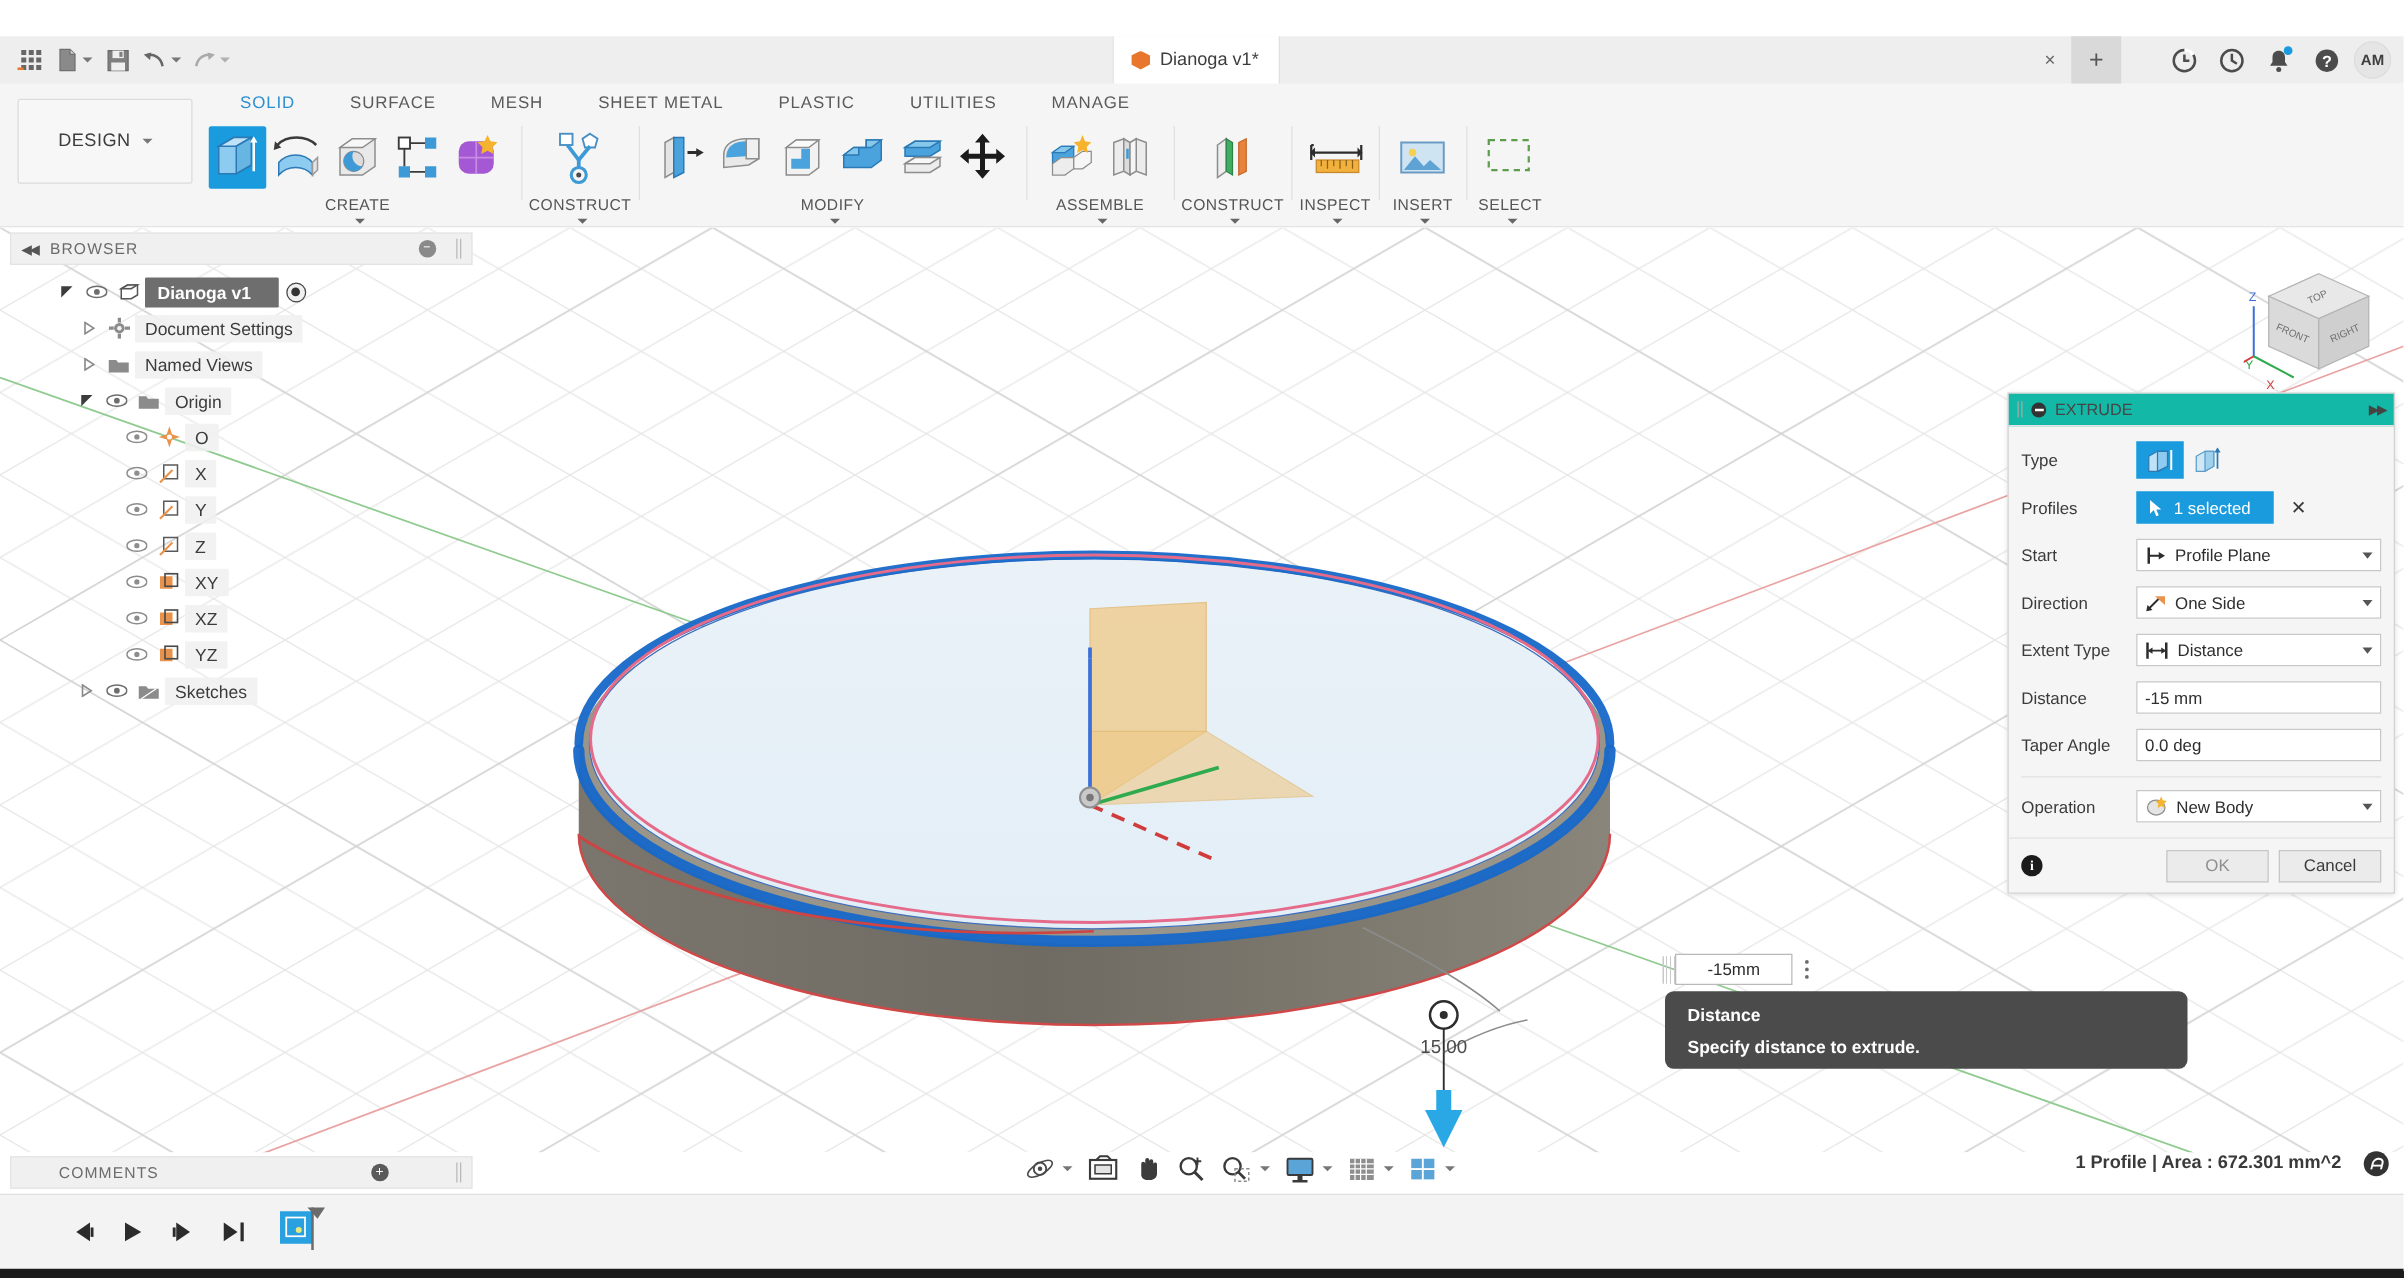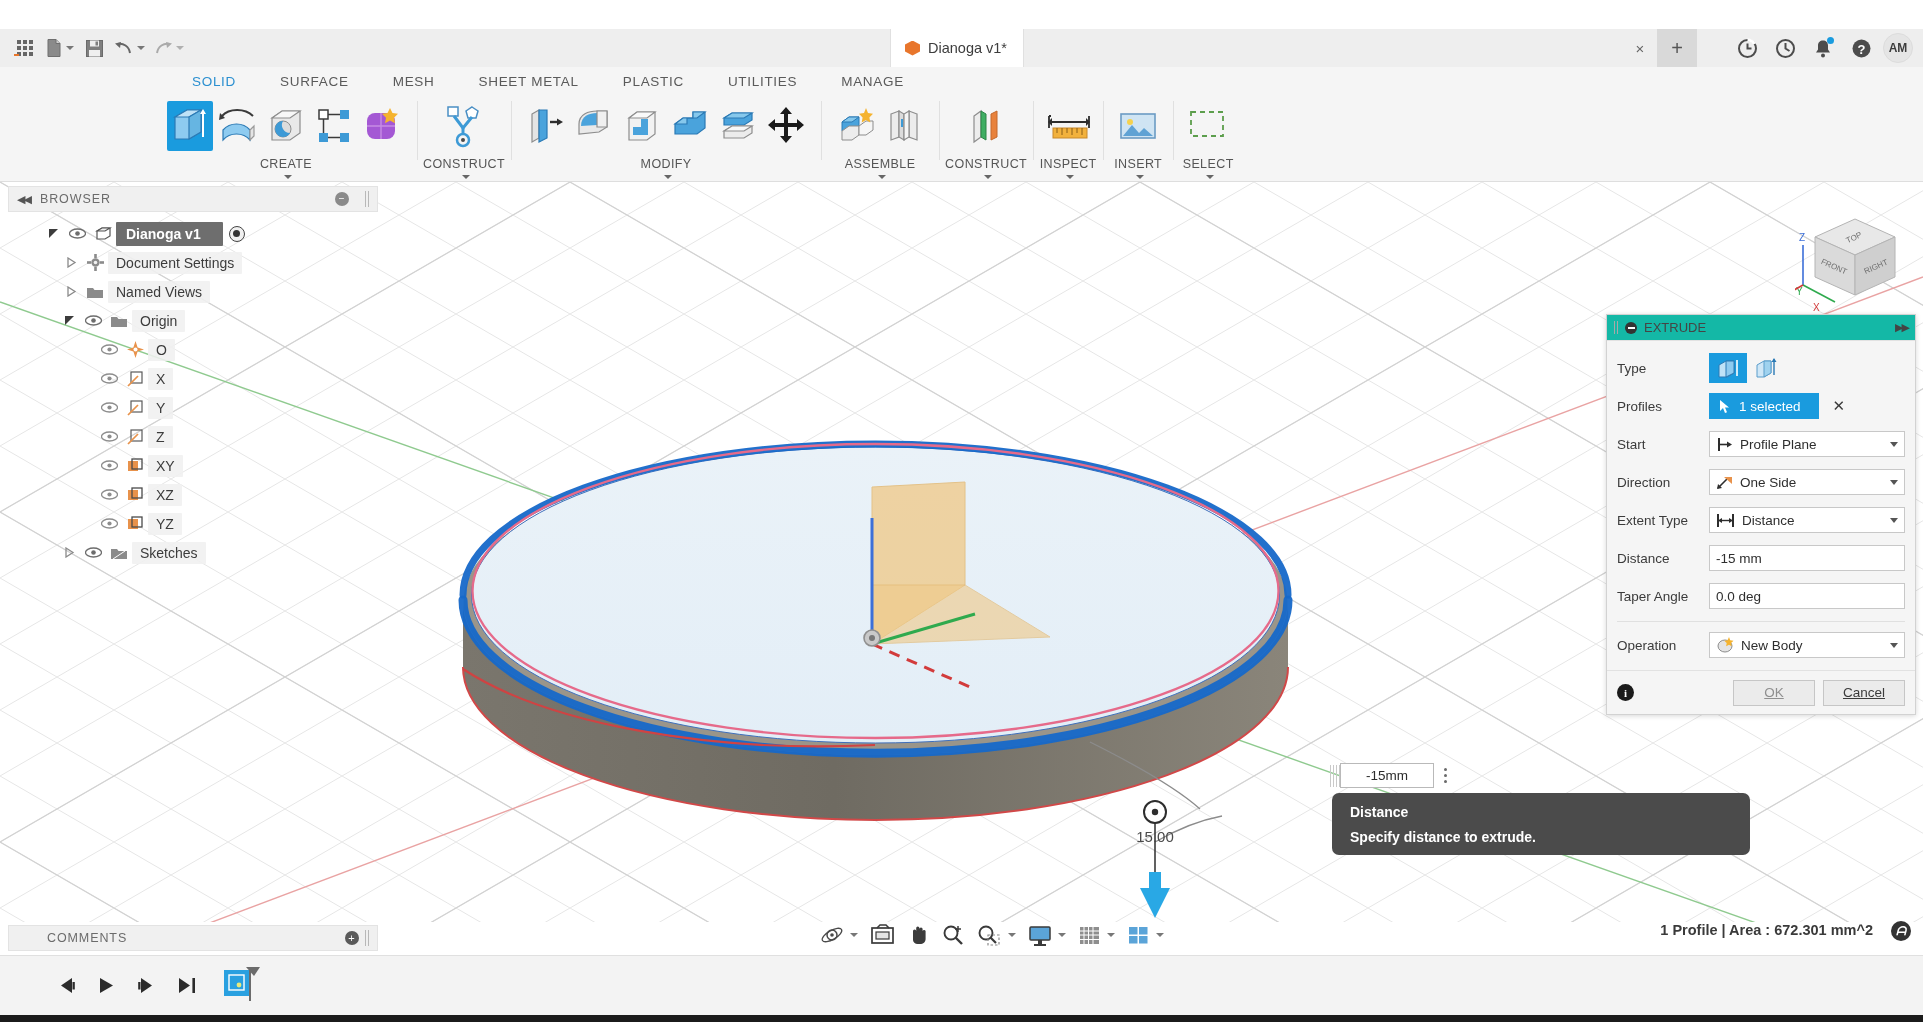--- a/index.html
+++ b/index.html
@@ -139,21 +139,21 @@
   .trow.root .tlabel { background: #6e6e6e; color: #fff; font-weight: bold; padding: 4px 22px 4px 10px; }
   .radio-on { width: 16px; height: 16px; border-radius: 50%; border: 1.6px solid #444; margin-left: 6px;
      display:flex;align-items:center;justify-content:center; background:#f0f0f0;}
   .radio-on i { width: 7px; height: 7px; border-radius: 50%; background: #333; display: block; }
 
   
   .comments {
     position: absolute; left: 8px; top: 925px; width: 370px; height: 26px;
     background: #f0f0f0; border: 1px solid #e3e3e3;
     display: flex; align-items: center; padding: 0 8px;
-    font-size: 12.5px; color: #6b6b6b; letter-spacing: .9px;
+    font-size: 12.5px; color: #6b6b6b; letter-spacing: .9px; gap: 48px;
   }
   .cm-plus { margin-left: auto; width: 14px; height: 14px; border-radius: 50%; background: #5a5a5a;
     display:flex;align-items:center;justify-content:center;color:#fff;font-size:11px;line-height:1;}
 
   
   .extrude {
     position: absolute; left: 1606px; top: 314px; width: 310px;
     background: #f5f5f5; border: 1px solid #d2d2d2; box-shadow: 0 1px 5px rgba(0,0,0,.16);
     font-size: 13.5px; color: #3b3b3b;
   }
@@ -184,21 +184,21 @@
   .ex-x { margin-left: 14px; color: #3a3a3a; font-size: 15px; }
   .ex-sep { height: 1px; background: #e0e0e0; margin: 6px 0 4px; }
   .ex-foot {
     height: 44px; border-top: 1px solid #e2e2e2; display: flex; align-items: center;
     padding: 0 10px; gap: 8px;
   }
   .info-dot { width: 17px; height: 17px; border-radius: 50%; background: #1b1b1b;
     display:flex;align-items:center;justify-content:center;color:#fff;font-size:11px;font-weight:bold;font-family:"Liberation Serif",serif;}
   .ex-btn {
     height: 26px; min-width: 82px; border: 1px solid #c6c6c6; background: #ebebeb;
-    display: flex; align-items: center; justify-content: center; font-size: 13.5px; color: #3b3b3b; text-decoration: underline;
+    display: flex; align-items: center; justify-content: center; font-size: 13.5px; color: #3b3b3b;
   }
   .ex-btn.ok { color: #8f8f8f; background: #ebebeb; }
 
   
   .mbox { position: absolute; left: 1312px; top: 763px; display: flex; align-items: center; padding-left: 18px; }
   .mbox-grip { width: 10px; height: 22px;
     background: repeating-linear-gradient(to right,#c9c9c9 0 1px,transparent 1px 3px); }
   .mbox-input {
     width: 94px; height: 25px; background: #fff; border: 1px solid #b9b9b9;
     display: flex; align-items: center; justify-content: center; font-size: 13.5px; color: #2c2c2c;
@@ -352,20 +352,24 @@
     <div class="ico-btn">
       <svg width="21" height="21">
           <circle cx="10.5" cy="10.5" r="9" fill="#4c4c4c"></circle>
           <text x="10.5" y="15.5" text-anchor="middle" font-size="13" font-weight="bold" fill="#fff" font-family="Liberation Sans, sans-serif">?</text>
         </svg>
     </div>
     <div class="avatar">AM</div>
   </div>
 
   <div class="ribbon">
+    <div class="design-box">
+      <span>DESIGN</span>
+      <span class="caret-d"></span>
+    </div>
 
     <div class="rtabs">
       <div class="rtab active">SOLID</div>
       <div class="rtab">SURFACE</div>
       <div class="rtab">MESH</div>
       <div class="rtab">SHEET METAL</div>
       <div class="rtab">PLASTIC</div>
       <div class="rtab">UTILITIES</div>
       <div class="rtab">MANAGE</div>
     </div>

